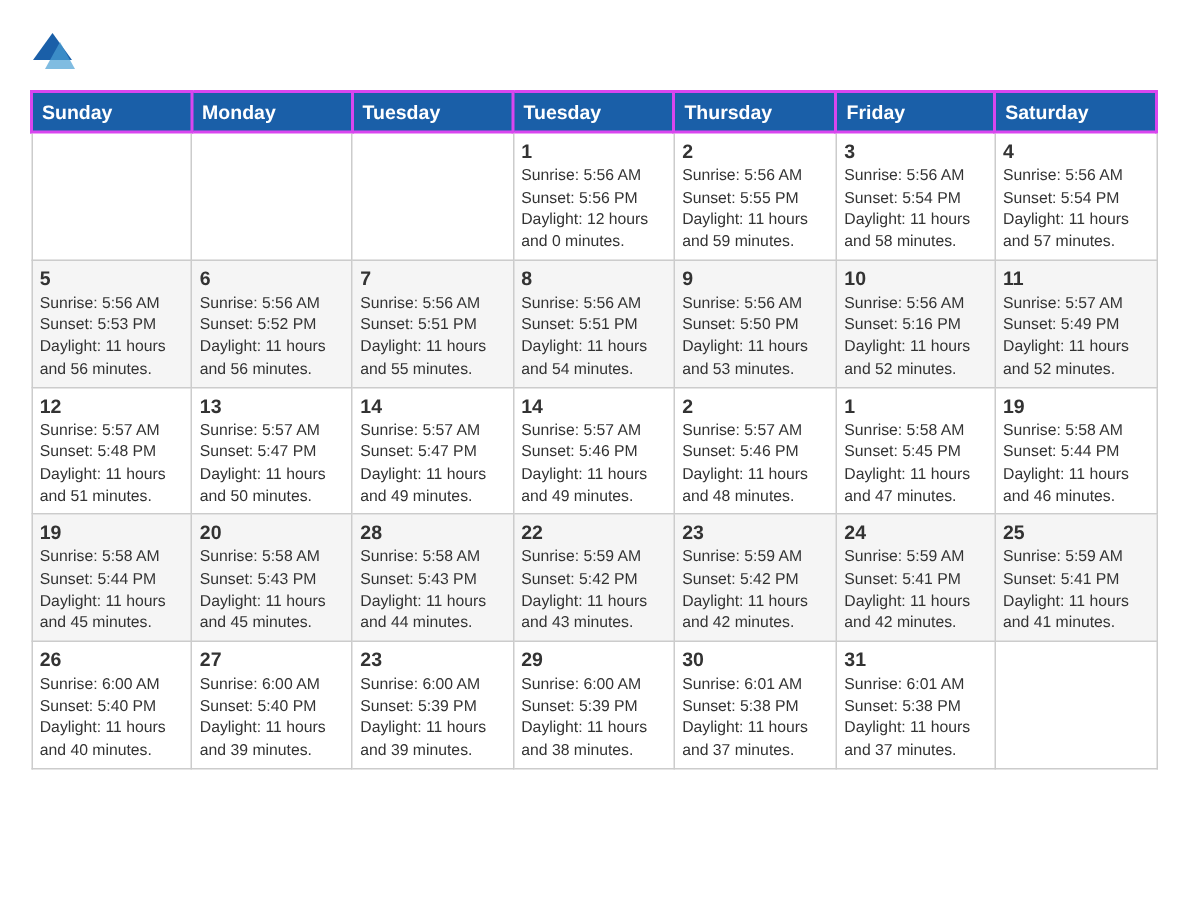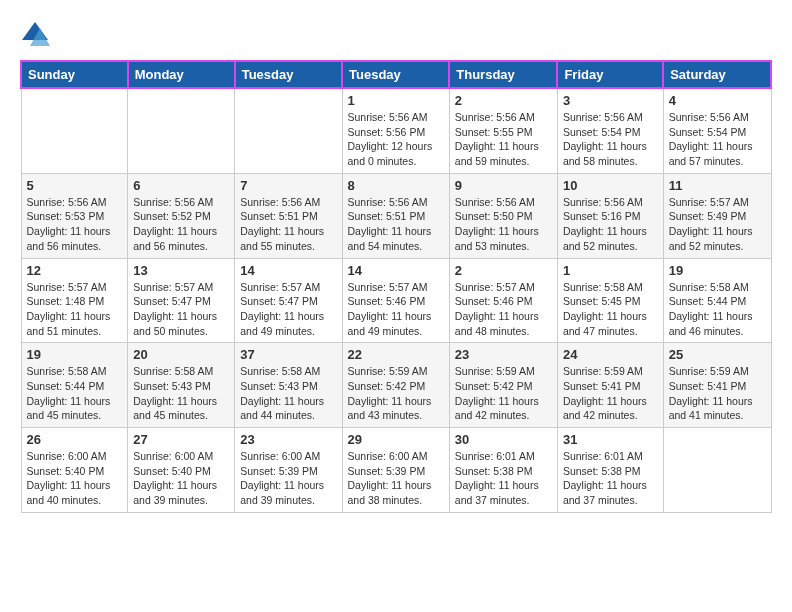--- a/index.html
+++ b/index.html
@@ -194,21 +194,21 @@
           <div class="day-number">11</div>
           <div class="day-info">Sunrise: 5:57 AM
 Sunset: 5:49 PM
 Daylight: 11 hours and 52 minutes.</div>
         </td>
       </tr>
       <tr>
         <td>
           <div class="day-number">12</div>
           <div class="day-info">Sunrise: 5:57 AM
-Sunset: 1:48 PM
+Sunset: 5:48 PM
 Daylight: 11 hours and 51 minutes.</div>
         </td>
         <td>
           <div class="day-number">13</div>
           <div class="day-info">Sunrise: 5:57 AM
 Sunset: 5:47 PM
 Daylight: 11 hours and 50 minutes.</div>
         </td>
         <td>
           <div class="day-number">14</div>
@@ -248,21 +248,21 @@
 Sunset: 5:44 PM
 Daylight: 11 hours and 45 minutes.</div>
         </td>
         <td>
           <div class="day-number">20</div>
           <div class="day-info">Sunrise: 5:58 AM
 Sunset: 5:43 PM
 Daylight: 11 hours and 45 minutes.</div>
         </td>
         <td>
-          <div class="day-number">37</div>
+          <div class="day-number">28</div>
           <div class="day-info">Sunrise: 5:58 AM
 Sunset: 5:43 PM
 Daylight: 11 hours and 44 minutes.</div>
         </td>
         <td>
           <div class="day-number">22</div>
           <div class="day-info">Sunrise: 5:59 AM
 Sunset: 5:42 PM
 Daylight: 11 hours and 43 minutes.</div>
         </td>

